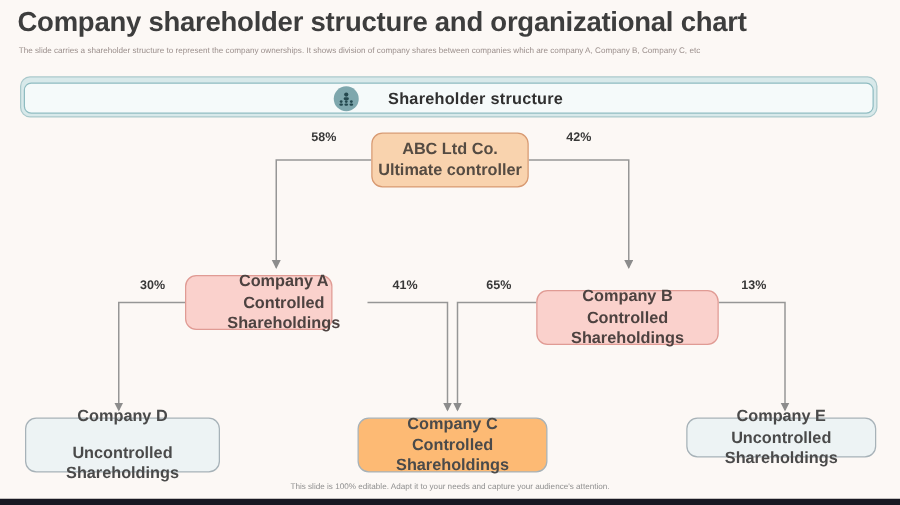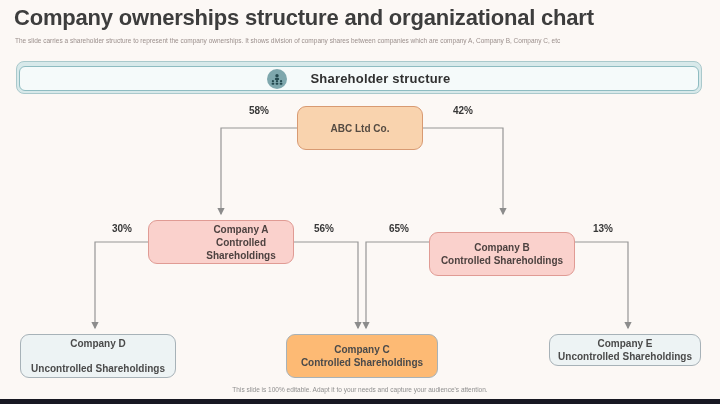--- a/index.html
+++ b/index.html
@@ -27,24 +27,24 @@
   }
   .banner-icon{
     width:20px;height:20px;border-radius:50%;background:#7ea7ad;
     display:flex;align-items:center;justify-content:center;flex:0 0 auto;
   }
   .banner-label{font-size:13px;font-weight:bold;color:#303030;letter-spacing:0.2px;}
   .node{
     position:absolute;box-sizing:border-box;border-radius:9px;
     display:flex;flex-direction:column;align-items:center;justify-content:center;
     text-align:center;font-weight:bold;color:#4a4a4a;
-    font-size:10px;line-height:1.3;
+    font-size:13px;line-height:1.3;
   }
   .node-root{left:297px;top:106px;width:126px;height:44px;background:#f9d3ae;border:1.5px solid #d89a72;color:#554b42;}
-  .node-a{left:148px;top:220px;width:146px;height:44px;background:#fad1cc;border:1.5px solid #e09b94;color:#4d4240;padding-left:40px;}
+  .node-a{left:148px;top:220px;width:118px;height:44px;background:#fad1cc;border:1.5px solid #e09b94;color:#4d4240;padding-left:40px;}
   .node-b{left:429px;top:232px;width:146px;height:44px;background:#fad1cc;border:1.5px solid #e09b94;color:#4d4240;}
   .node-d{left:20px;top:334px;width:156px;height:44px;background:#edf3f4;border:1.5px solid #a7b2b8;gap:12px;}
   .node-c{left:286px;top:334px;width:152px;height:44px;background:#fdba74;border:1.5px solid #a7b2b8;}
   .node-e{left:549px;top:334px;width:152px;height:32px;background:#edf3f4;border:1.5px solid #a7b2b8;}
   .pct{
     position:absolute;width:44px;text-align:center;
     font-size:10px;font-weight:bold;color:#383838;
   }
   .pct-58{left:237px;top:105px;}
   .pct-42{left:441px;top:105px;}
@@ -57,21 +57,21 @@
     position:absolute;left:0;top:386px;width:720px;text-align:center;
     font-size:6.5px;color:#8f8f8f;
   }
   .bottom-bar{position:absolute;left:0;bottom:0;width:720px;height:5px;background:#181822;}
 </style>
 </head>
 <body>
 
 <div class="slide">
 
-  <div class="title">Company ownerships structure and organizational chart</div>
+  <div class="title">Company shareholder structure and organizational chart</div>
   <div class="subtitle">The slide carries a shareholder structure to represent the company ownerships. It shows division of company shares between companies which are company A, Company B, Company C, etc</div>
 
   <div class="banner-outer">
     <div class="banner-inner">
       <span class="banner-icon">
         <svg width="14" height="14" viewBox="0 0 20 20">
           <g fill="#24494f">
             <circle cx="10" cy="5.2" r="2.4"></circle>
             <rect x="7" y="8.2" width="6" height="3.4" rx="2"></rect>
             <circle cx="4.2" cy="13.2" r="1.6"></circle>
@@ -98,20 +98,21 @@
       <path d="M423,128 L503,128 L503,214" marker-end="url(#arw)"></path>
       <path d="M148,242 L95,242 L95,328" marker-end="url(#arw)"></path>
       <path d="M294,242 L358,242 L358,328" marker-end="url(#arw)"></path>
       <path d="M429,242 L366,242 L366,328" marker-end="url(#arw)"></path>
       <path d="M575,242 L628,242 L628,328" marker-end="url(#arw)"></path>
     </g>
   </svg>
 
   <div class="node node-root">
     <span>ABC Ltd Co.</span>
+    <span>Ultimate controller</span>
   </div>
 
   <div class="node node-a">
     <span>Company A</span>
     <span>Controlled Shareholdings</span>
   </div>
 
   <div class="node node-b">
     <span>Company B</span>
     <span>Controlled Shareholdings</span>
@@ -128,20 +129,20 @@
   </div>
 
   <div class="node node-e">
     <span>Company E</span>
     <span>Uncontrolled Shareholdings</span>
   </div>
 
   <div class="pct pct-58">58%</div>
   <div class="pct pct-42">42%</div>
   <div class="pct pct-30">30%</div>
-  <div class="pct pct-28">56%</div>
+  <div class="pct pct-28">41%</div>
   <div class="pct pct-29">65%</div>
   <div class="pct pct-13">13%</div>
 
   <div class="footer">This slide is 100% editable. Adapt it to your needs and capture your audience's attention.</div>
   <div class="bottom-bar"></div>
 
 </div>
 
 </body></html>

